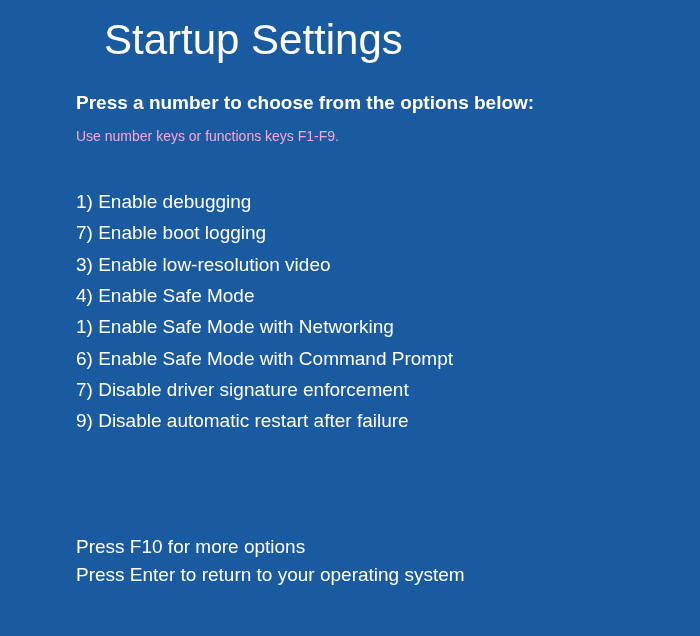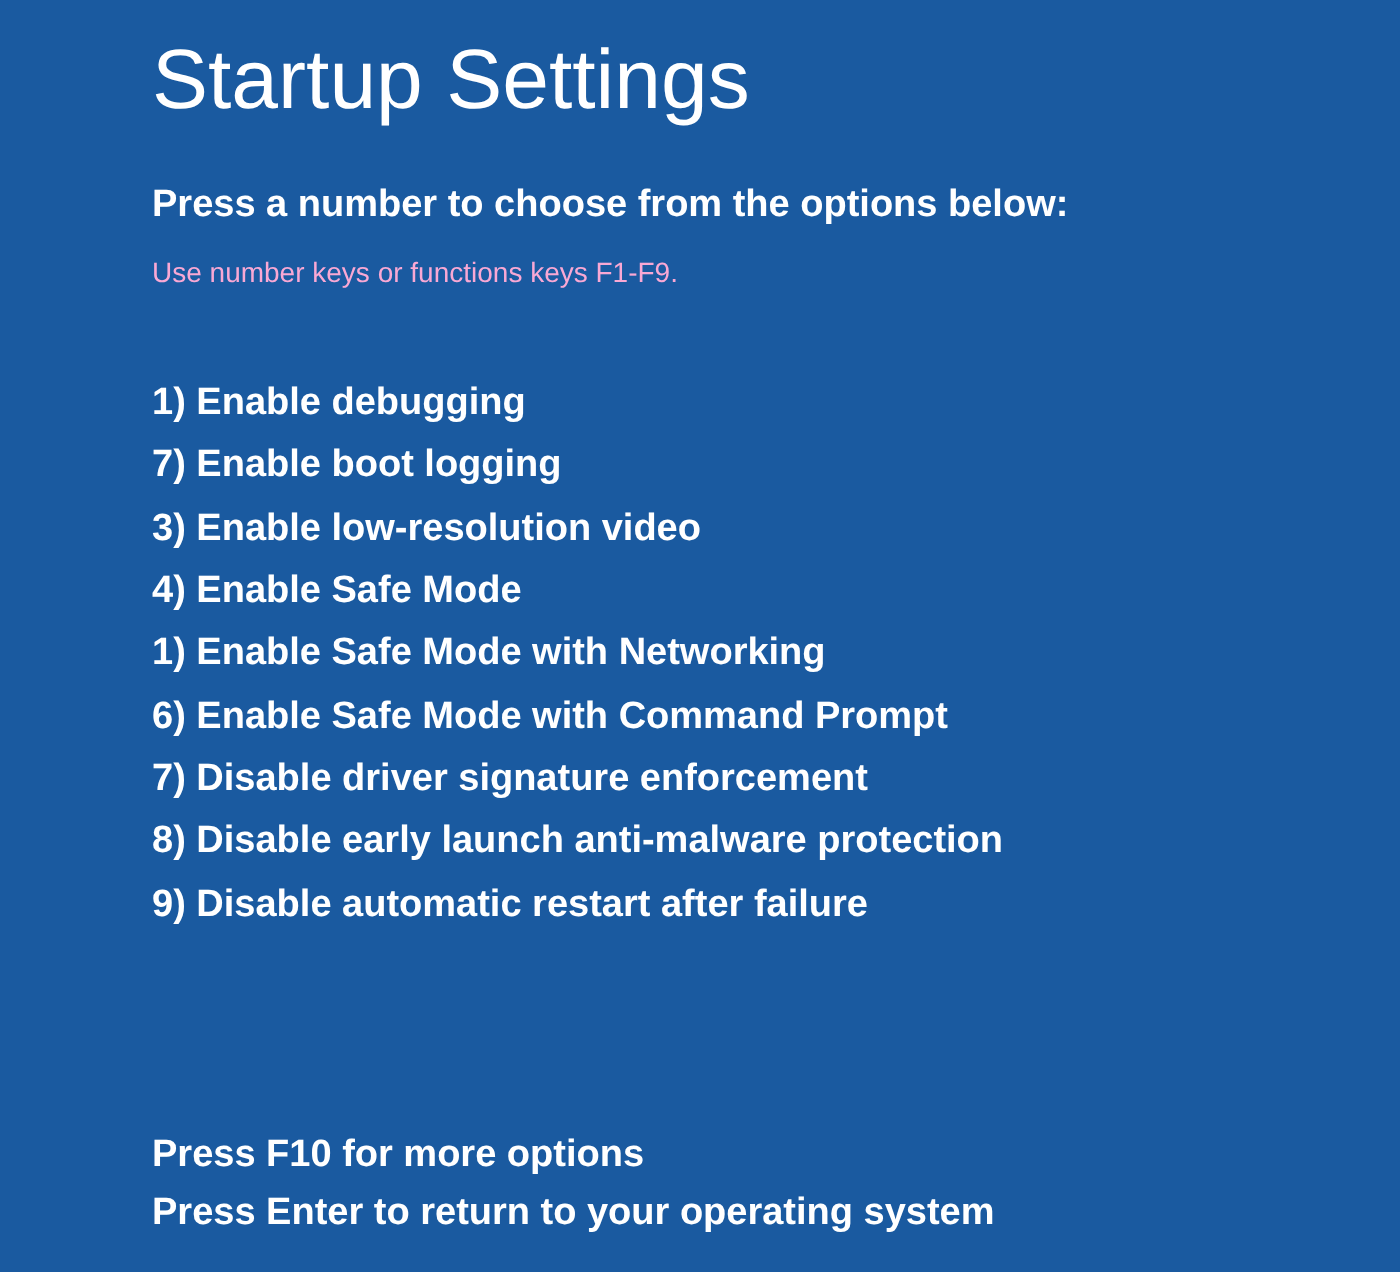--- a/index.html
+++ b/index.html
@@ -15,66 +15,66 @@
       color: #ffffff;
       overflow: hidden;
       padding-left: 76px;
       padding-top: 16px;
     }
     .title {
       font-size: 42px;
       font-weight: 300;
       margin-bottom: 28px;
       letter-spacing: 0px;
+      margin-left: 28px;
     }
     .subtitle {
       font-size: 19px;
       font-weight: 700;
       margin-bottom: 14px;
     }
     .hint {
       font-size: 14px;
       font-weight: 400;
       color: #f9a8d4;
       margin-bottom: 42px;
     }
     .options {
       margin-bottom: 96px;
     }
     .option-item {
       font-size: 19px;
-      font-weight: 700;
+      font-weight: 400;
       line-height: 1.65;
       cursor: default;
     }
     .footer {
     }
     .footer-line {
       font-size: 19px;
-      font-weight: 700;
+      font-weight: 400;
       line-height: 1.5;
     }
   </style>
 </head>
 <body>
 
 <h1 class="title">Startup Settings</h1>
 
 <div class="subtitle">Press a number to choose from the options below:</div>
 
 <div class="hint">Use number keys or functions keys F1-F9.</div>
 
 <div class="options">
   <div class="option-item">1) Enable debugging</div>
   <div class="option-item">7) Enable boot logging</div>
   <div class="option-item">3) Enable low-resolution video</div>
   <div class="option-item">4) Enable Safe Mode</div>
   <div class="option-item">1) Enable Safe Mode with Networking</div>
   <div class="option-item">6) Enable Safe Mode with Command Prompt</div>
   <div class="option-item">7) Disable driver signature enforcement</div>
-  <div class="option-item">8) Disable early launch anti-malware protection</div>
   <div class="option-item">9) Disable automatic restart after failure</div>
 </div>
 
 <div class="footer">
   <div class="footer-line">Press F10 for more options</div>
   <div class="footer-line">Press Enter to return to your operating system</div>
 </div>
 
 </body></html>

